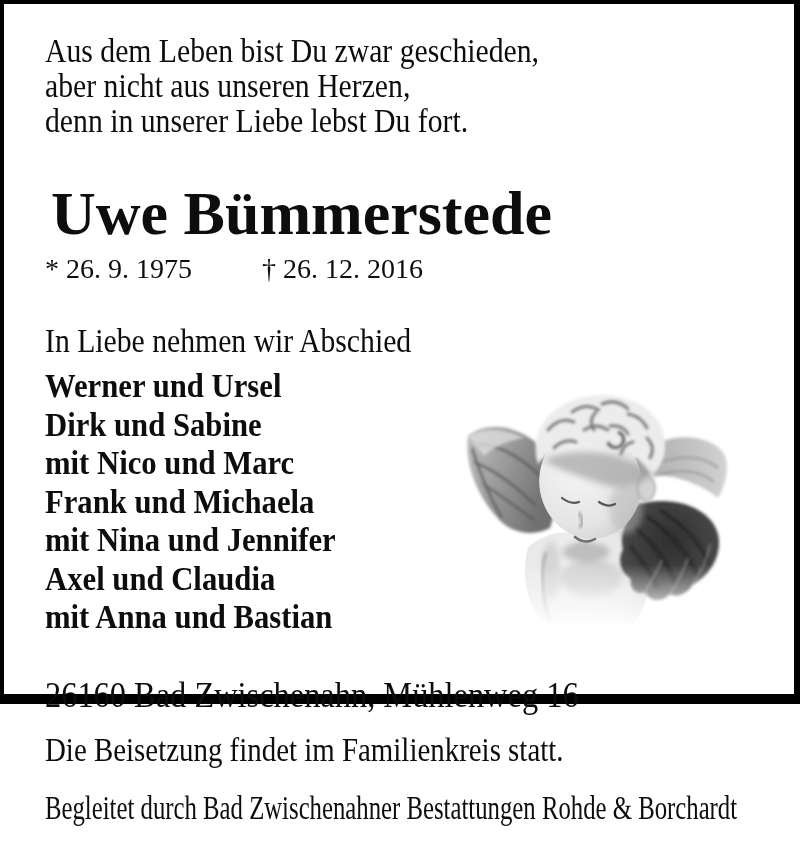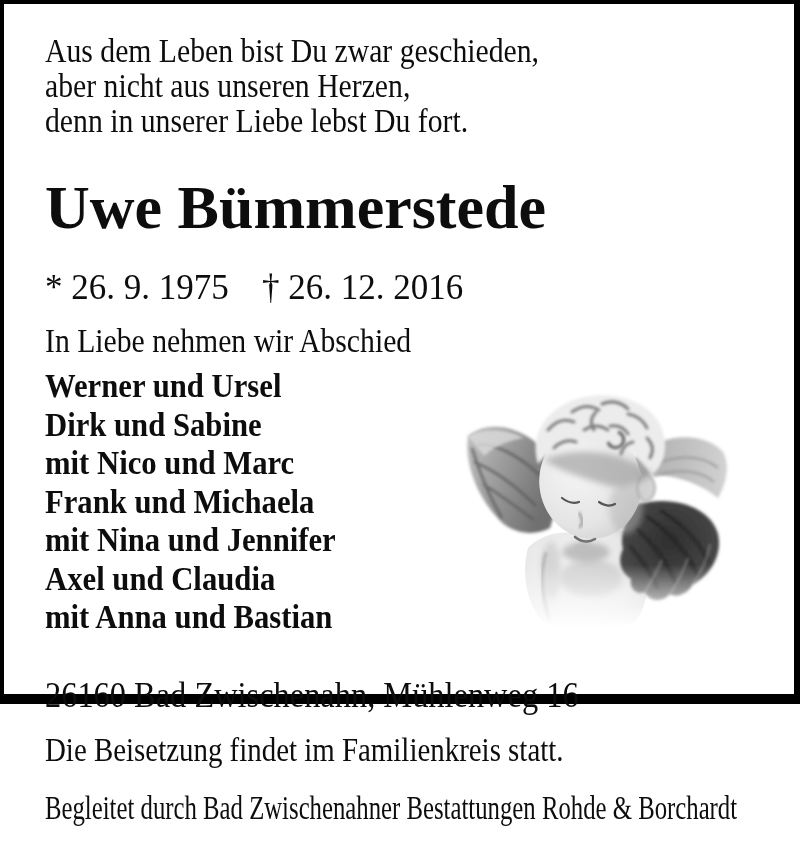--- a/index.html
+++ b/index.html
@@ -26,21 +26,21 @@
     top: 30px; left: 41px;
     font-size: 33px; line-height: 35px;
     transform: scaleX(0.90); transform-origin: 0 0;
   }
   .deceased-name {
     top: 172px; left: 41px;
     font-size: 62px; line-height: 62px;
     font-weight: bold;
     letter-spacing: 0px;
   }
-  .dates { top: 248px; left: 0; width: 100%; height: 40px; font-size: 35px; line-height: 33px; margin-top: 19px; }
+  .dates { top: 248px; left: 0; width: 100%; height: 40px; font-size: 28px; line-height: 33px; }
   .birth { position: absolute; left: 41px; top: 0; white-space: nowrap; }
   .death { position: absolute; left: 258px; top: 0; white-space: nowrap; text-align: right; }
 
   .farewell-intro {
     top: 321px; left: 41px;
     font-size: 33px; line-height: 33px;
     transform: scaleX(0.90); transform-origin: 0 0;
   }
   .mourners {
     top: 363px; left: 41px;
@@ -74,21 +74,21 @@
 
 <div class="page">
   <div class="sheet">
 
     <div class="abs verse">
       <div>Aus dem Leben bist Du zwar geschieden,</div>
       <div>aber nicht aus unseren Herzen,</div>
       <div>denn in unserer Liebe lebst Du fort.</div>
     </div>
 
-    <h1 class="abs deceased-name" style="margin:0; font-size:62px;">Uwe Bümmerstede</h1>
+    <h1 class="abs deceased-name" style="margin:6px; font-size:62px;">Uwe Bümmerstede</h1>
 
     <div class="abs dates">
       <span class="birth">* 26. 9. 1975</span>
       <span class="death">† 26. 12. 2016</span>
     </div>
 
     <div class="abs farewell-intro">In Liebe nehmen wir Abschied</div>
 
     <div class="abs mourners">
       <div>Werner und Ursel</div>

